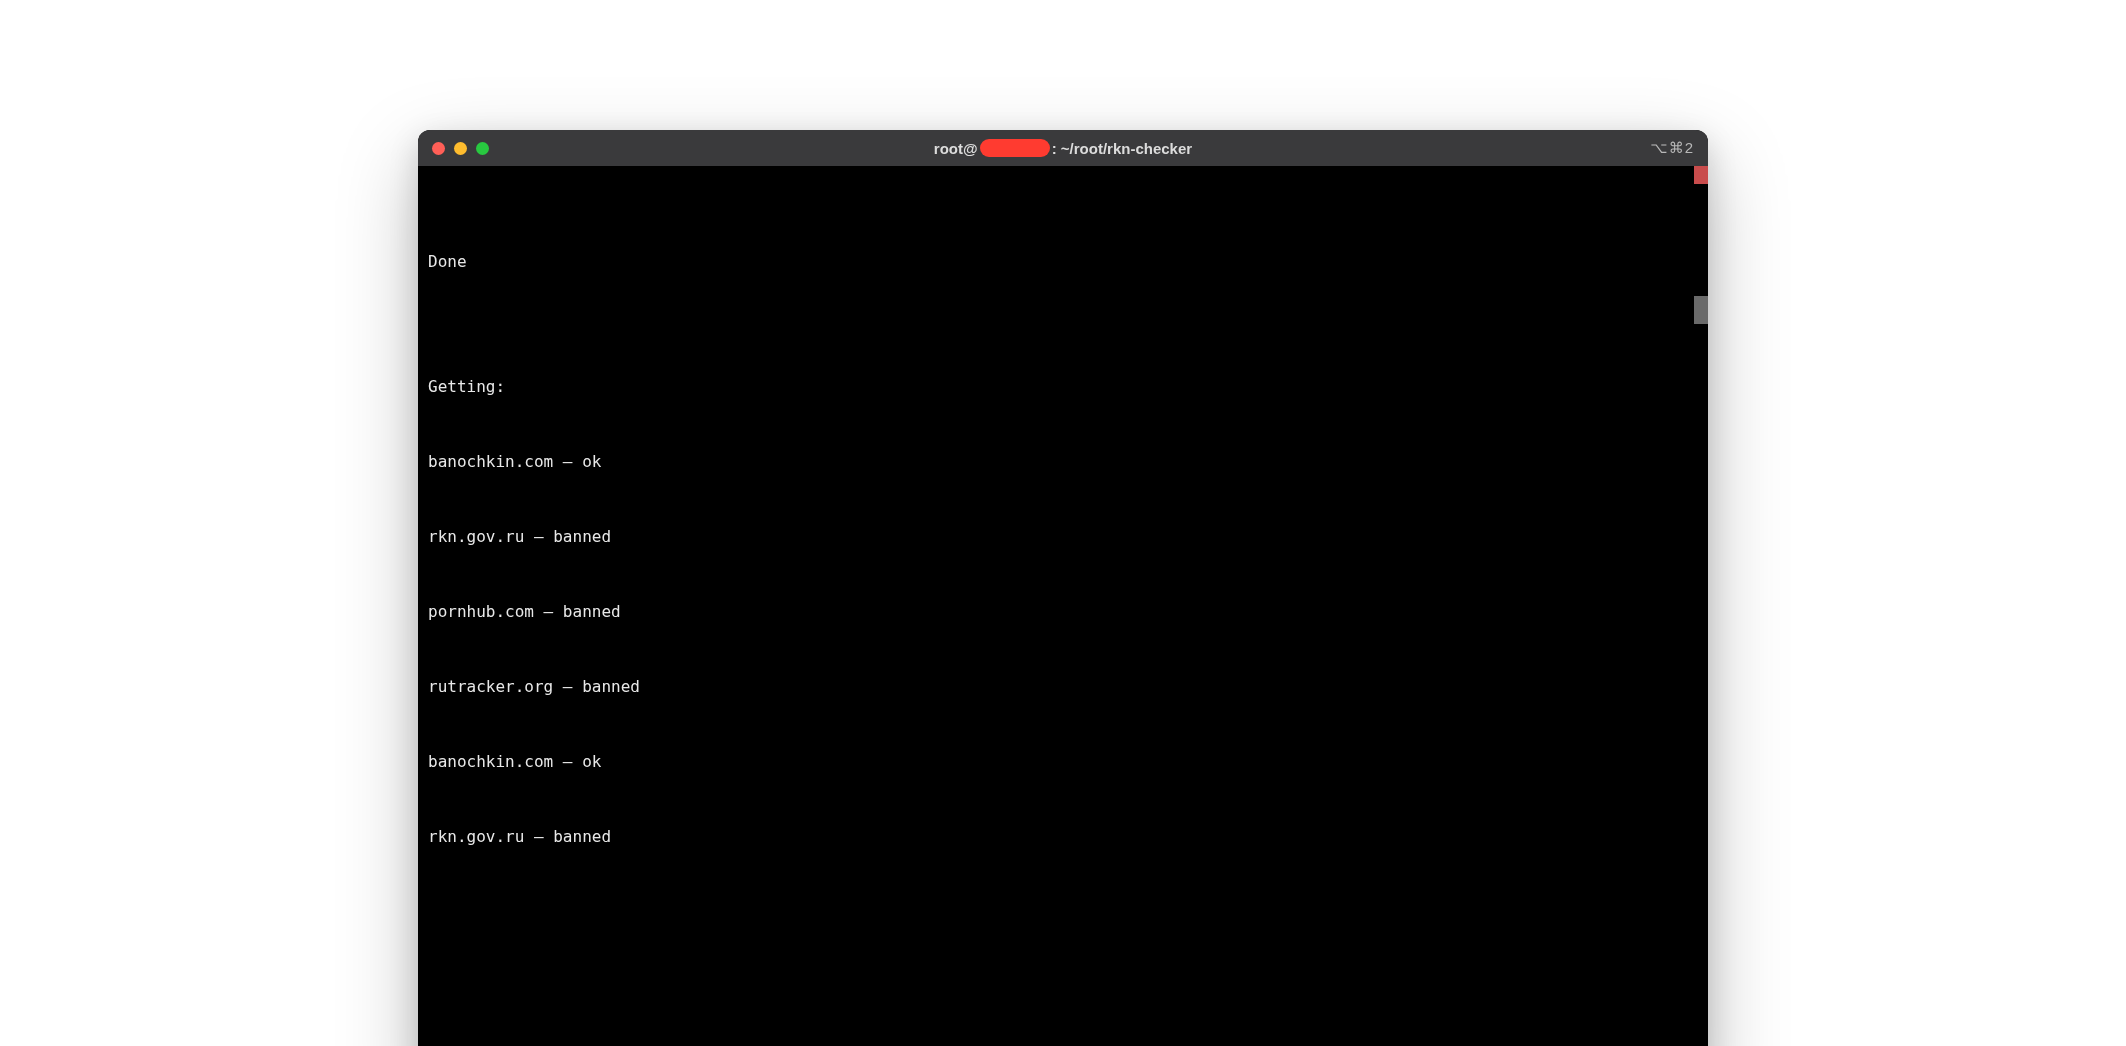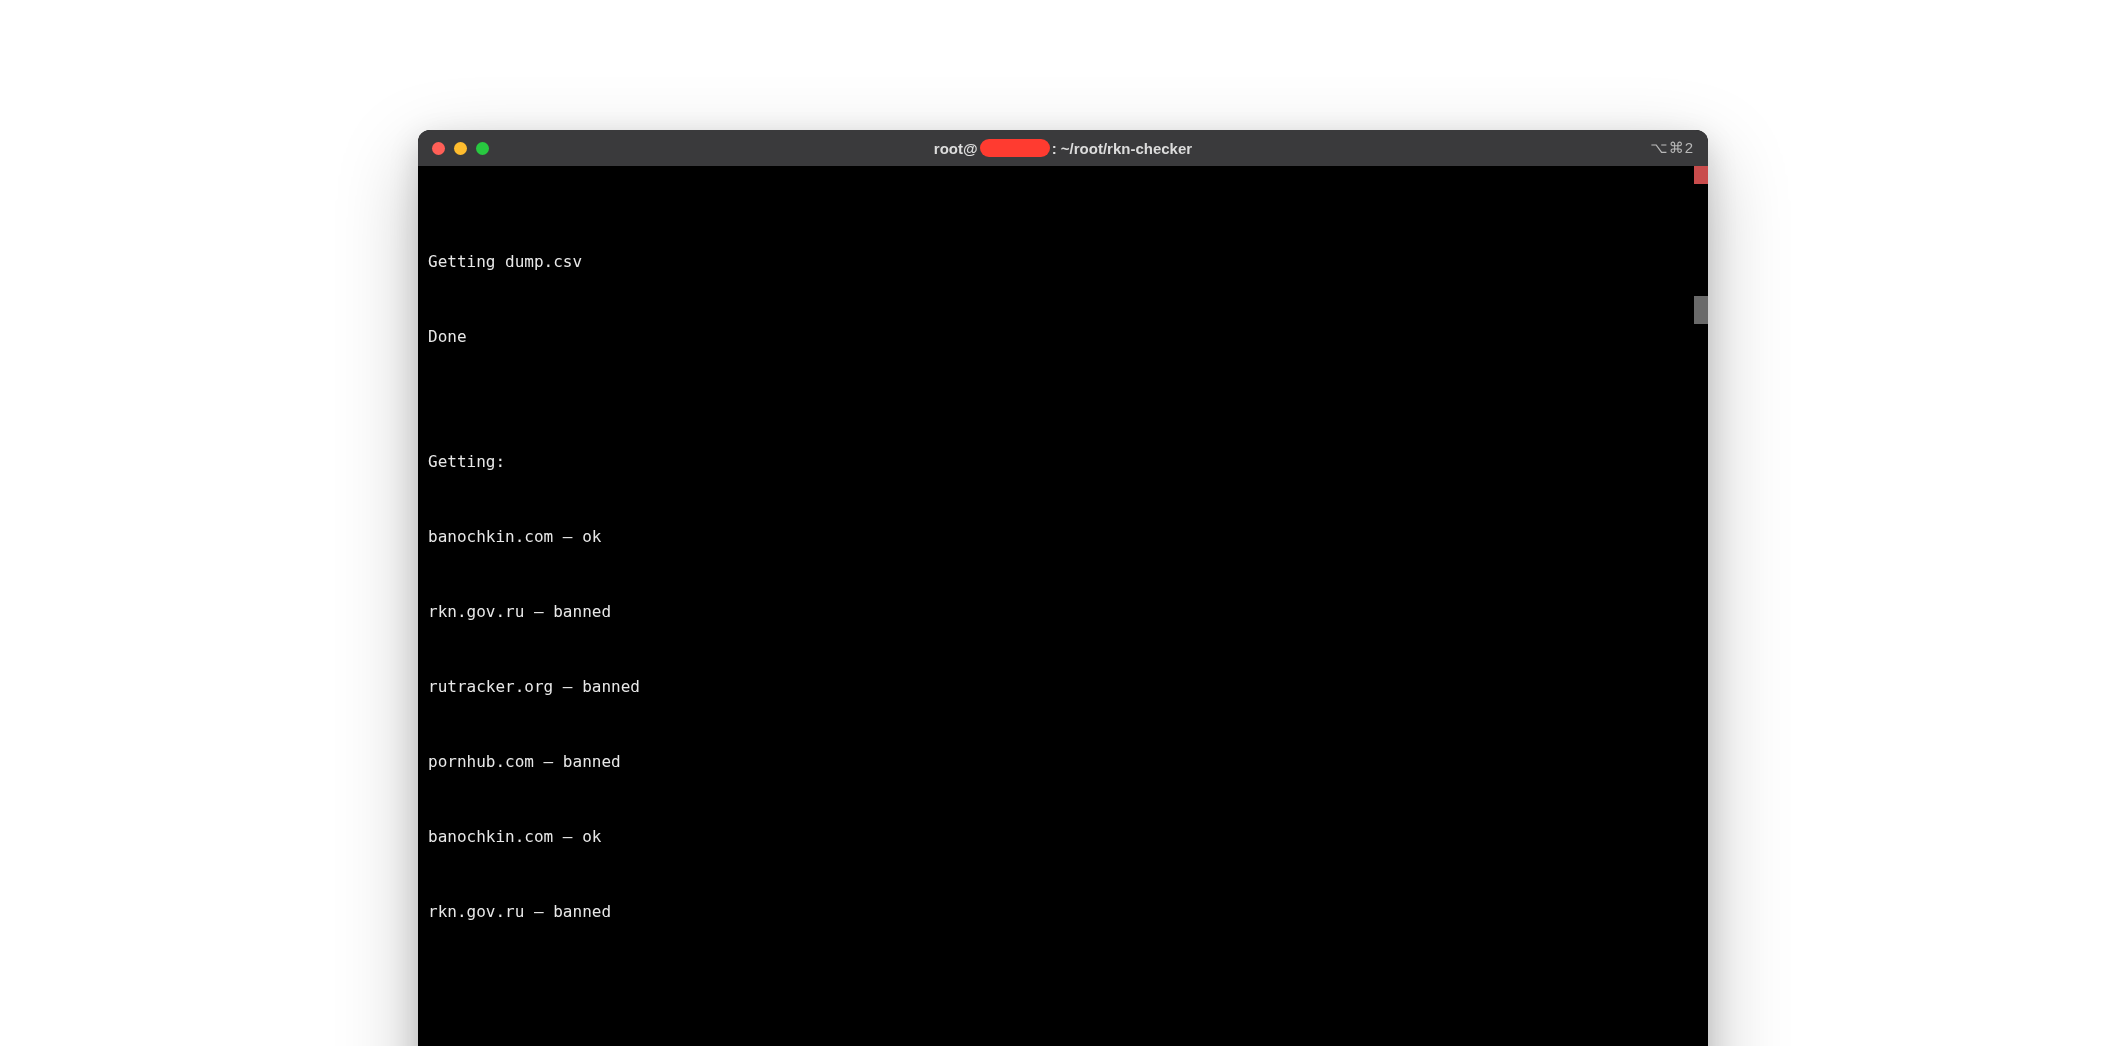--- a/index.html
+++ b/index.html
@@ -130,28 +130,27 @@
     </div>
     <div class="title-right">⌥⌘2</div>
   </div>
 
   <div class="terminal-body">
     <div class="scroll-track">
       <div class="scroll-mark-top"></div>
       <div class="scroll-mark-mid"></div>
       
     </div>
-    <span class="line">Getting dump.csv</span>
     <span class="line">Done</span>
     <span class="line"></span>
     <span class="line">Getting:</span>
     <span class="line">banochkin.com – ok</span>
     <span class="line">rkn.gov.ru – banned</span>
+    <span class="line">pornhub.com – banned</span>
     <span class="line">rutracker.org – banned</span>
-    <span class="line">pornhub.com – banned</span>
     <span class="line">banochkin.com – ok</span>
     <span class="line">rkn.gov.ru – banned</span>
     
     
     
     
     
     
     
   </div>

